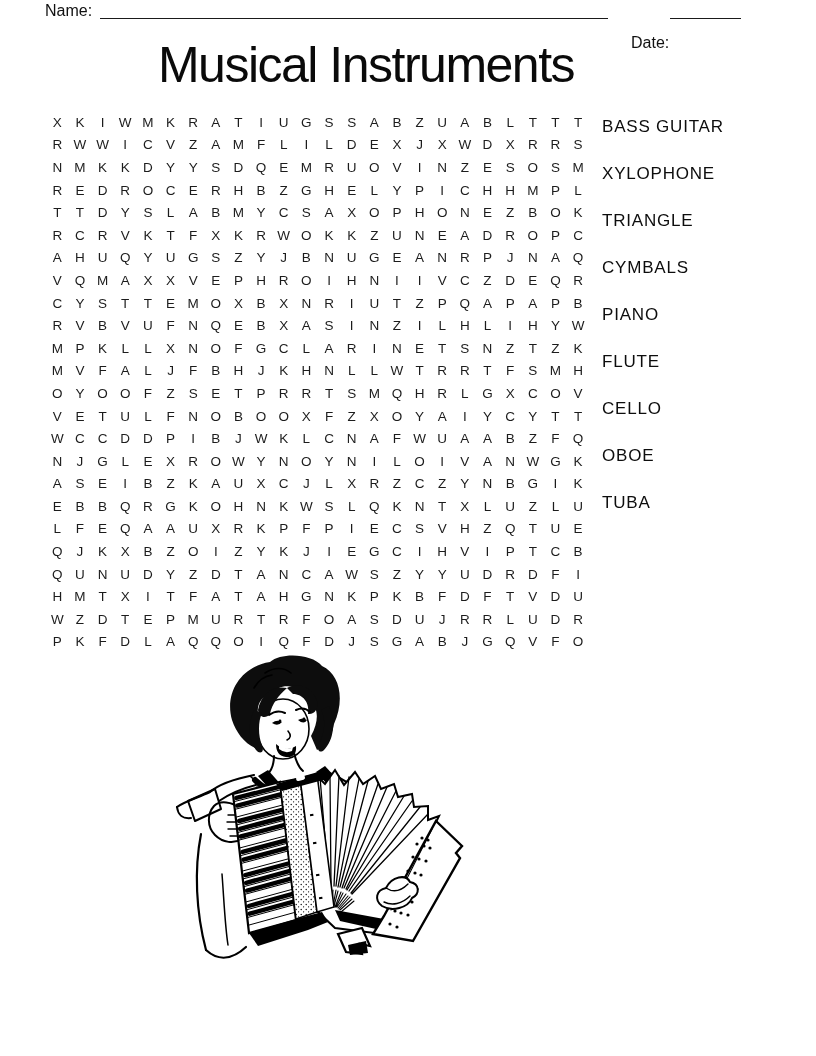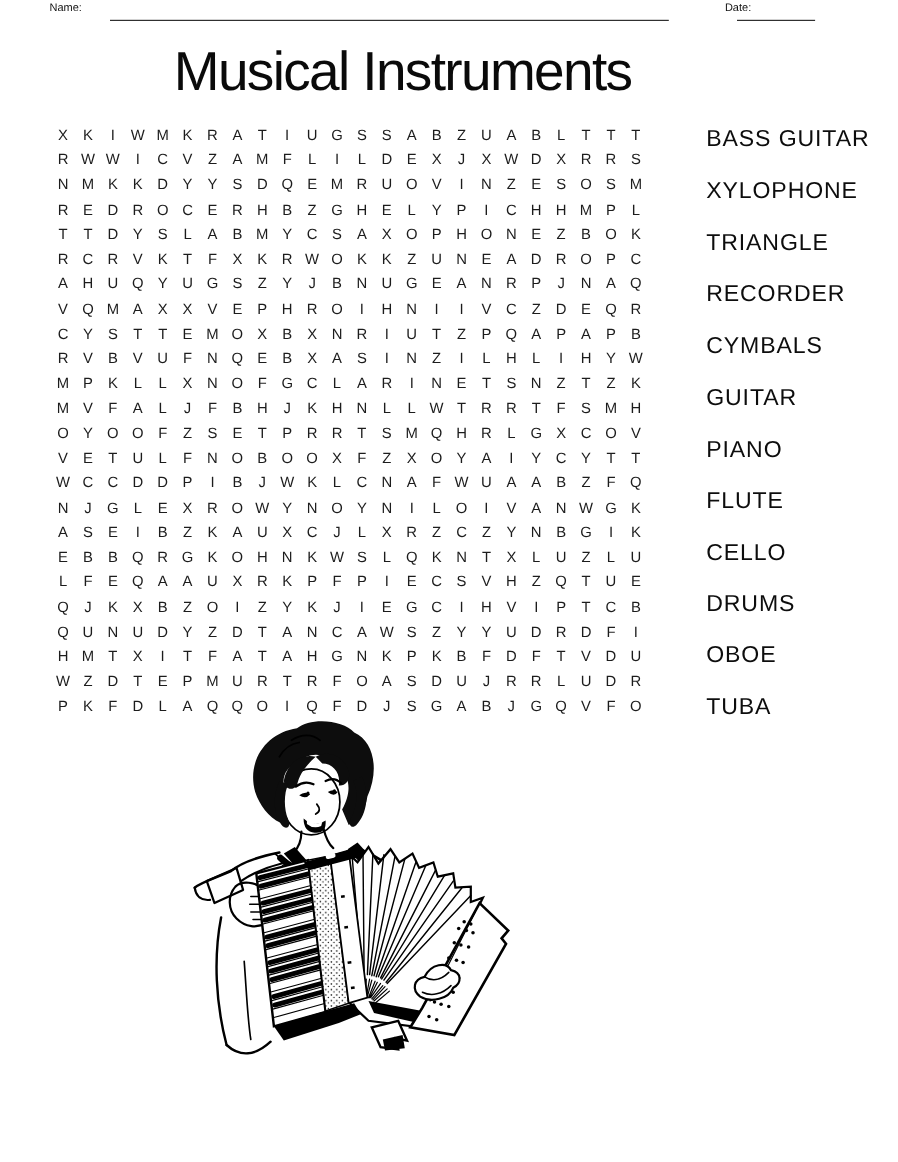--- a/index.html
+++ b/index.html
@@ -4,44 +4,44 @@
 <style>
   * { margin:0; padding:0; box-sizing:border-box; }
   html,body { background:#fff; }
   .page {
     position:relative; width:816px; height:1056px; margin:0 auto;
     background:#ffffff; color:#000;
     font-family:"Liberation Sans","DejaVu Sans",sans-serif;
     overflow:hidden;
   }
   
-  .hdr-label { position:absolute; top:2px; font-size:10px; color:#111; }
+  .hdr-label { position:absolute; top:2px; font-size:16px; color:#111; }
   .name-label { left:45px; }
-  .date-label { left:659px; }
+  .date-label { left:631px;margin-top:32px; }
   .write-line { position:absolute; top:4px; height:15px; border-bottom:1.6px solid #1a1a1a; }
   .name-line { left:100px; width:508px; }
   .date-line { left:670px; width:71px; }
   
   .title {
     position:absolute; top:36px; left:0; width:732px;
     text-align:center; font-size:50px; font-weight:500; letter-spacing:-1.5px;
     color:#0a0a0a; white-space:nowrap;
   }
   
   .grid { position:absolute; left:46px; top:111px; width:544px; }
   .grid-row { display:flex; height:22.6px; }
   .grid-cell {
     width:22.65px; height:22.6px; display:flex; align-items:center; justify-content:center;
     font-size:13.5px; font-weight:500; color:#1c1c1c;
   }
   
   .word-list { position:absolute; left:602px; top:104px; width:200px; list-style:none; }
   .word {
     height:46.9px; display:flex; align-items:center;
-    font-size:21px; letter-spacing:0.8px; color:#0d0d0d; white-space:nowrap;margin-left:40px;
+    font-size:17px; letter-spacing:0.8px; color:#0d0d0d; white-space:nowrap;
   }
   
   .illus { position:absolute; left:170px; top:648px; width:305px; height:320px; }
   .ink { stroke:#000; fill:none; stroke-linecap:round; stroke-linejoin:round; }
 </style>
 </head>
 <body>
 
 <div class="page">
 
@@ -676,27 +676,24 @@
         <span class="grid-cell">V</span>
         <span class="grid-cell">F</span>
         <span class="grid-cell">O</span>
       </div>
     </div>
 
   <ul class="word-list">
       <li class="word">BASS GUITAR</li>
       <li class="word">XYLOPHONE</li>
       <li class="word">TRIANGLE</li>
-      <li class="word">RECORDER</li>
       <li class="word">CYMBALS</li>
-      <li class="word">GUITAR</li>
       <li class="word">PIANO</li>
       <li class="word">FLUTE</li>
       <li class="word">CELLO</li>
-      <li class="word">DRUMS</li>
       <li class="word">OBOE</li>
       <li class="word">TUBA</li>
     </ul>
 
   <svg class="illus" viewBox="0 0 305 320" aria-hidden="true">
     <g>
 
       <g>
         <path class="ink" stroke-width="2.2" d="M31,186 C24,222 26,264 36,302"></path>
         <path class="ink" stroke-width="2.2" d="M36,302 C48,313 62,312 76,299"></path>

